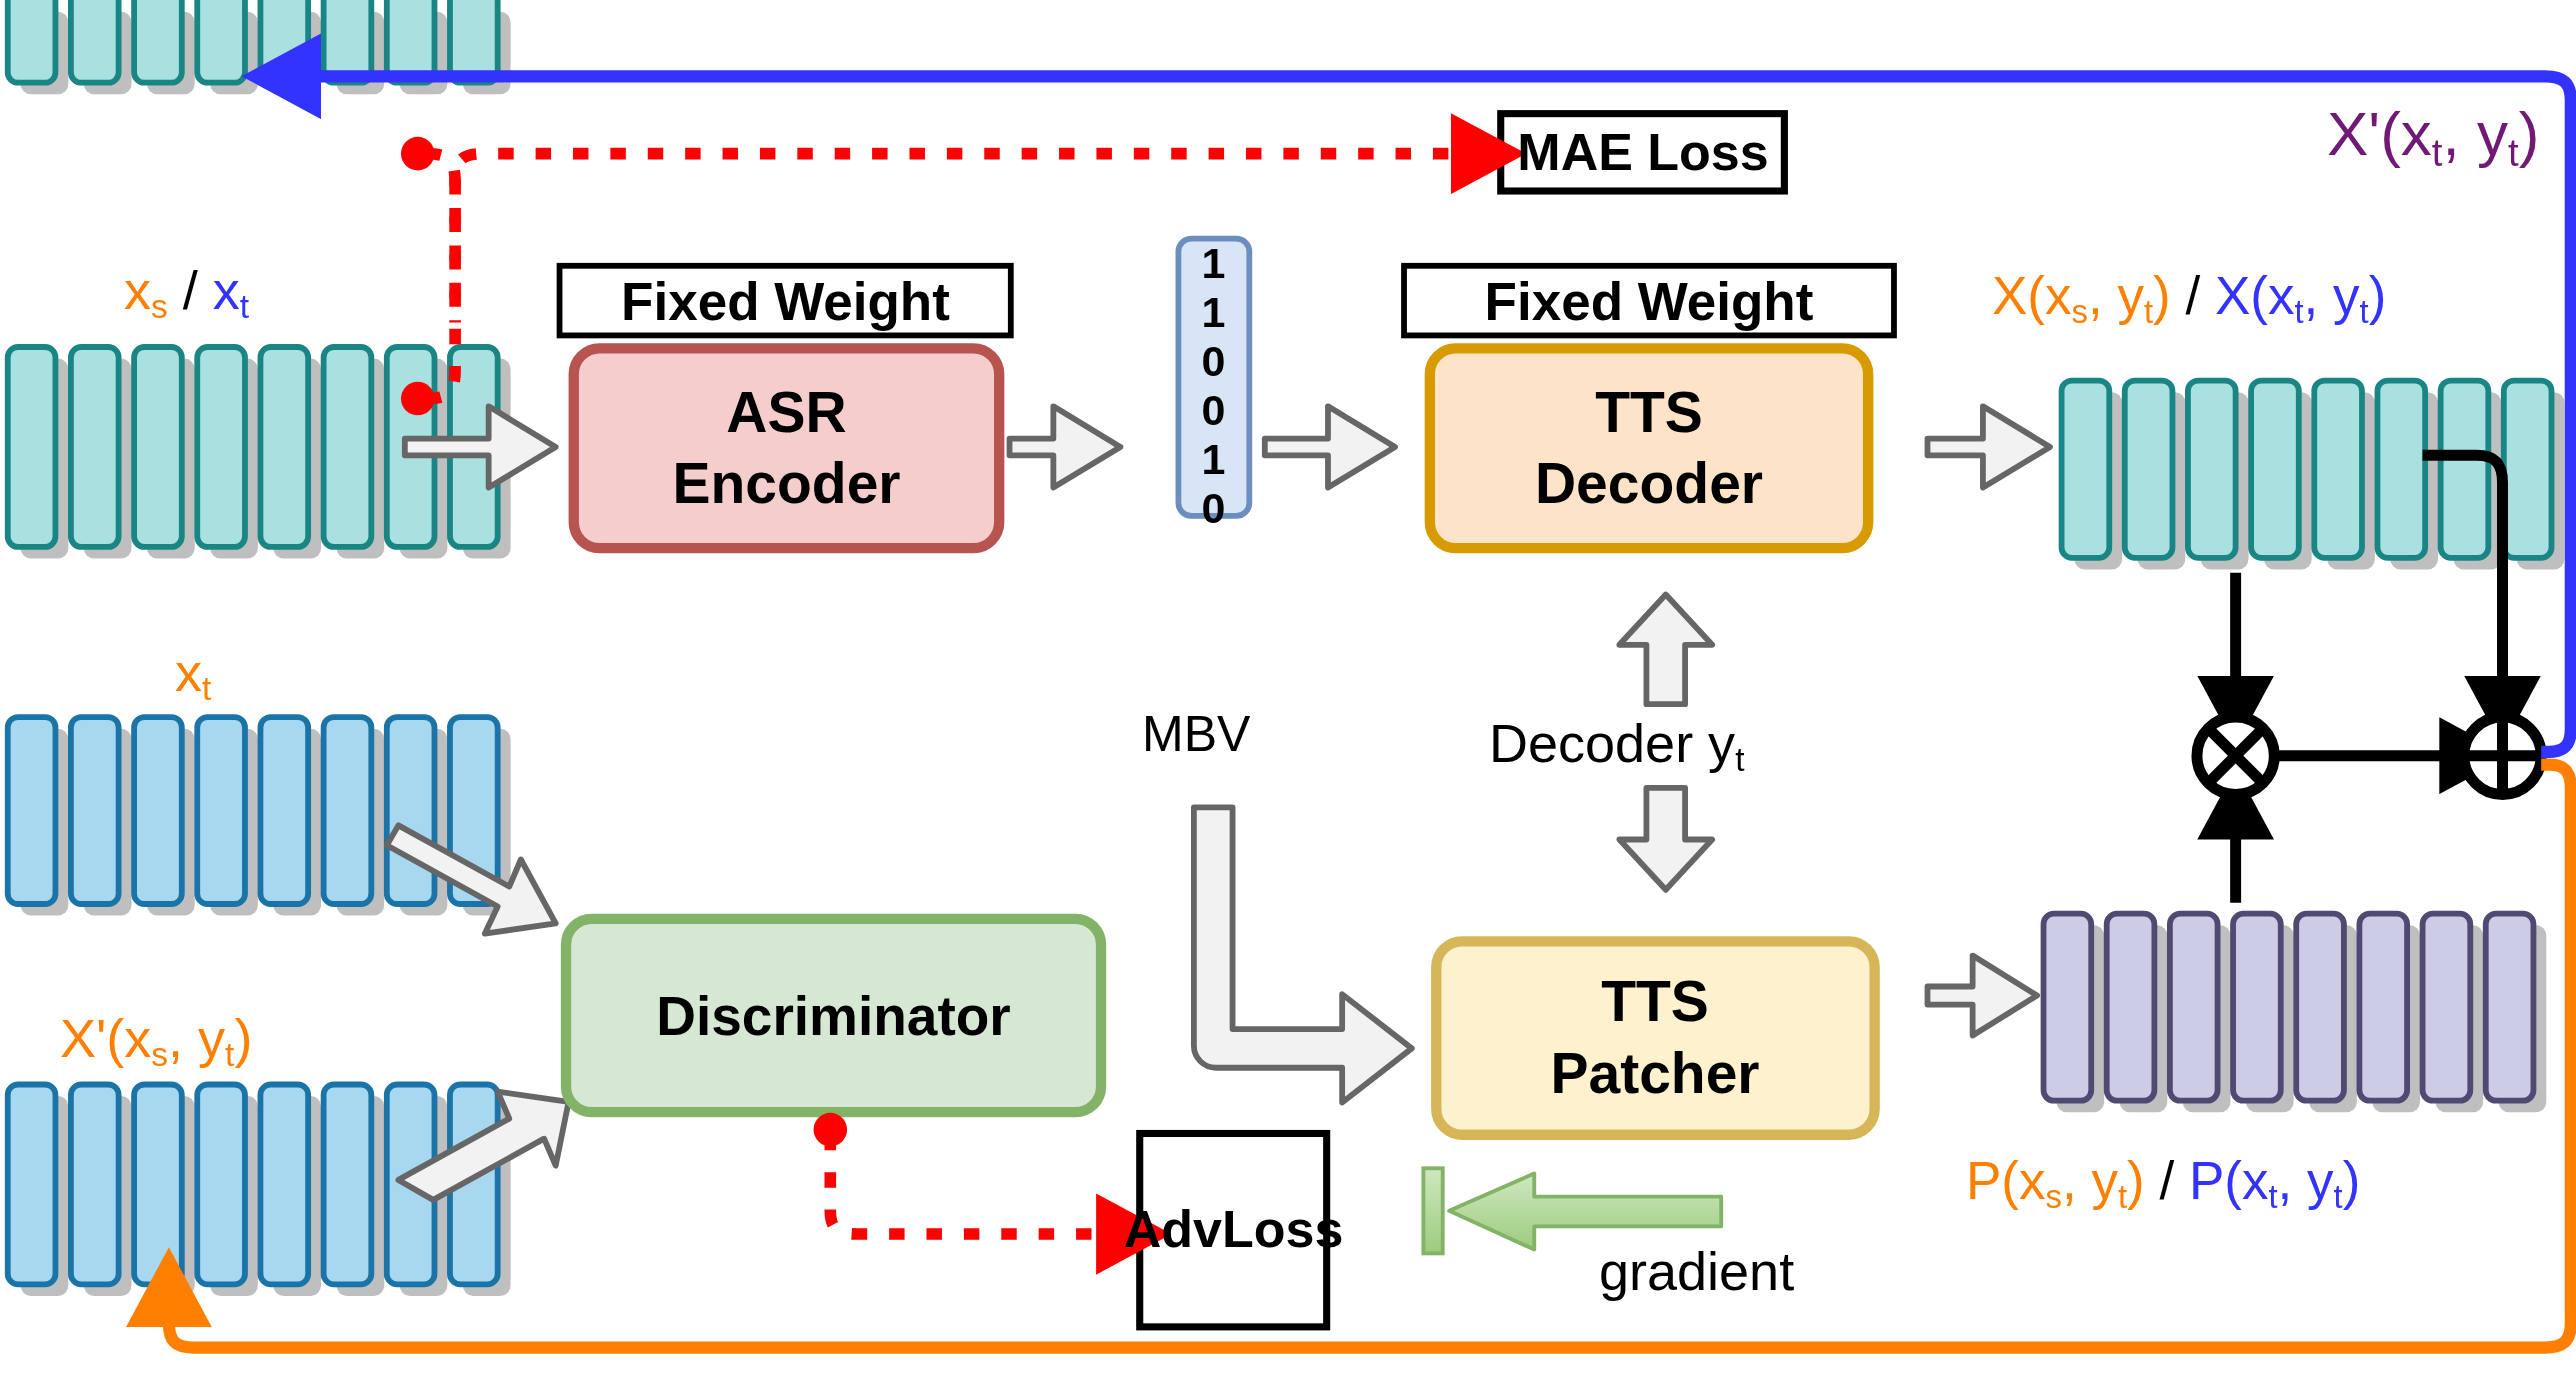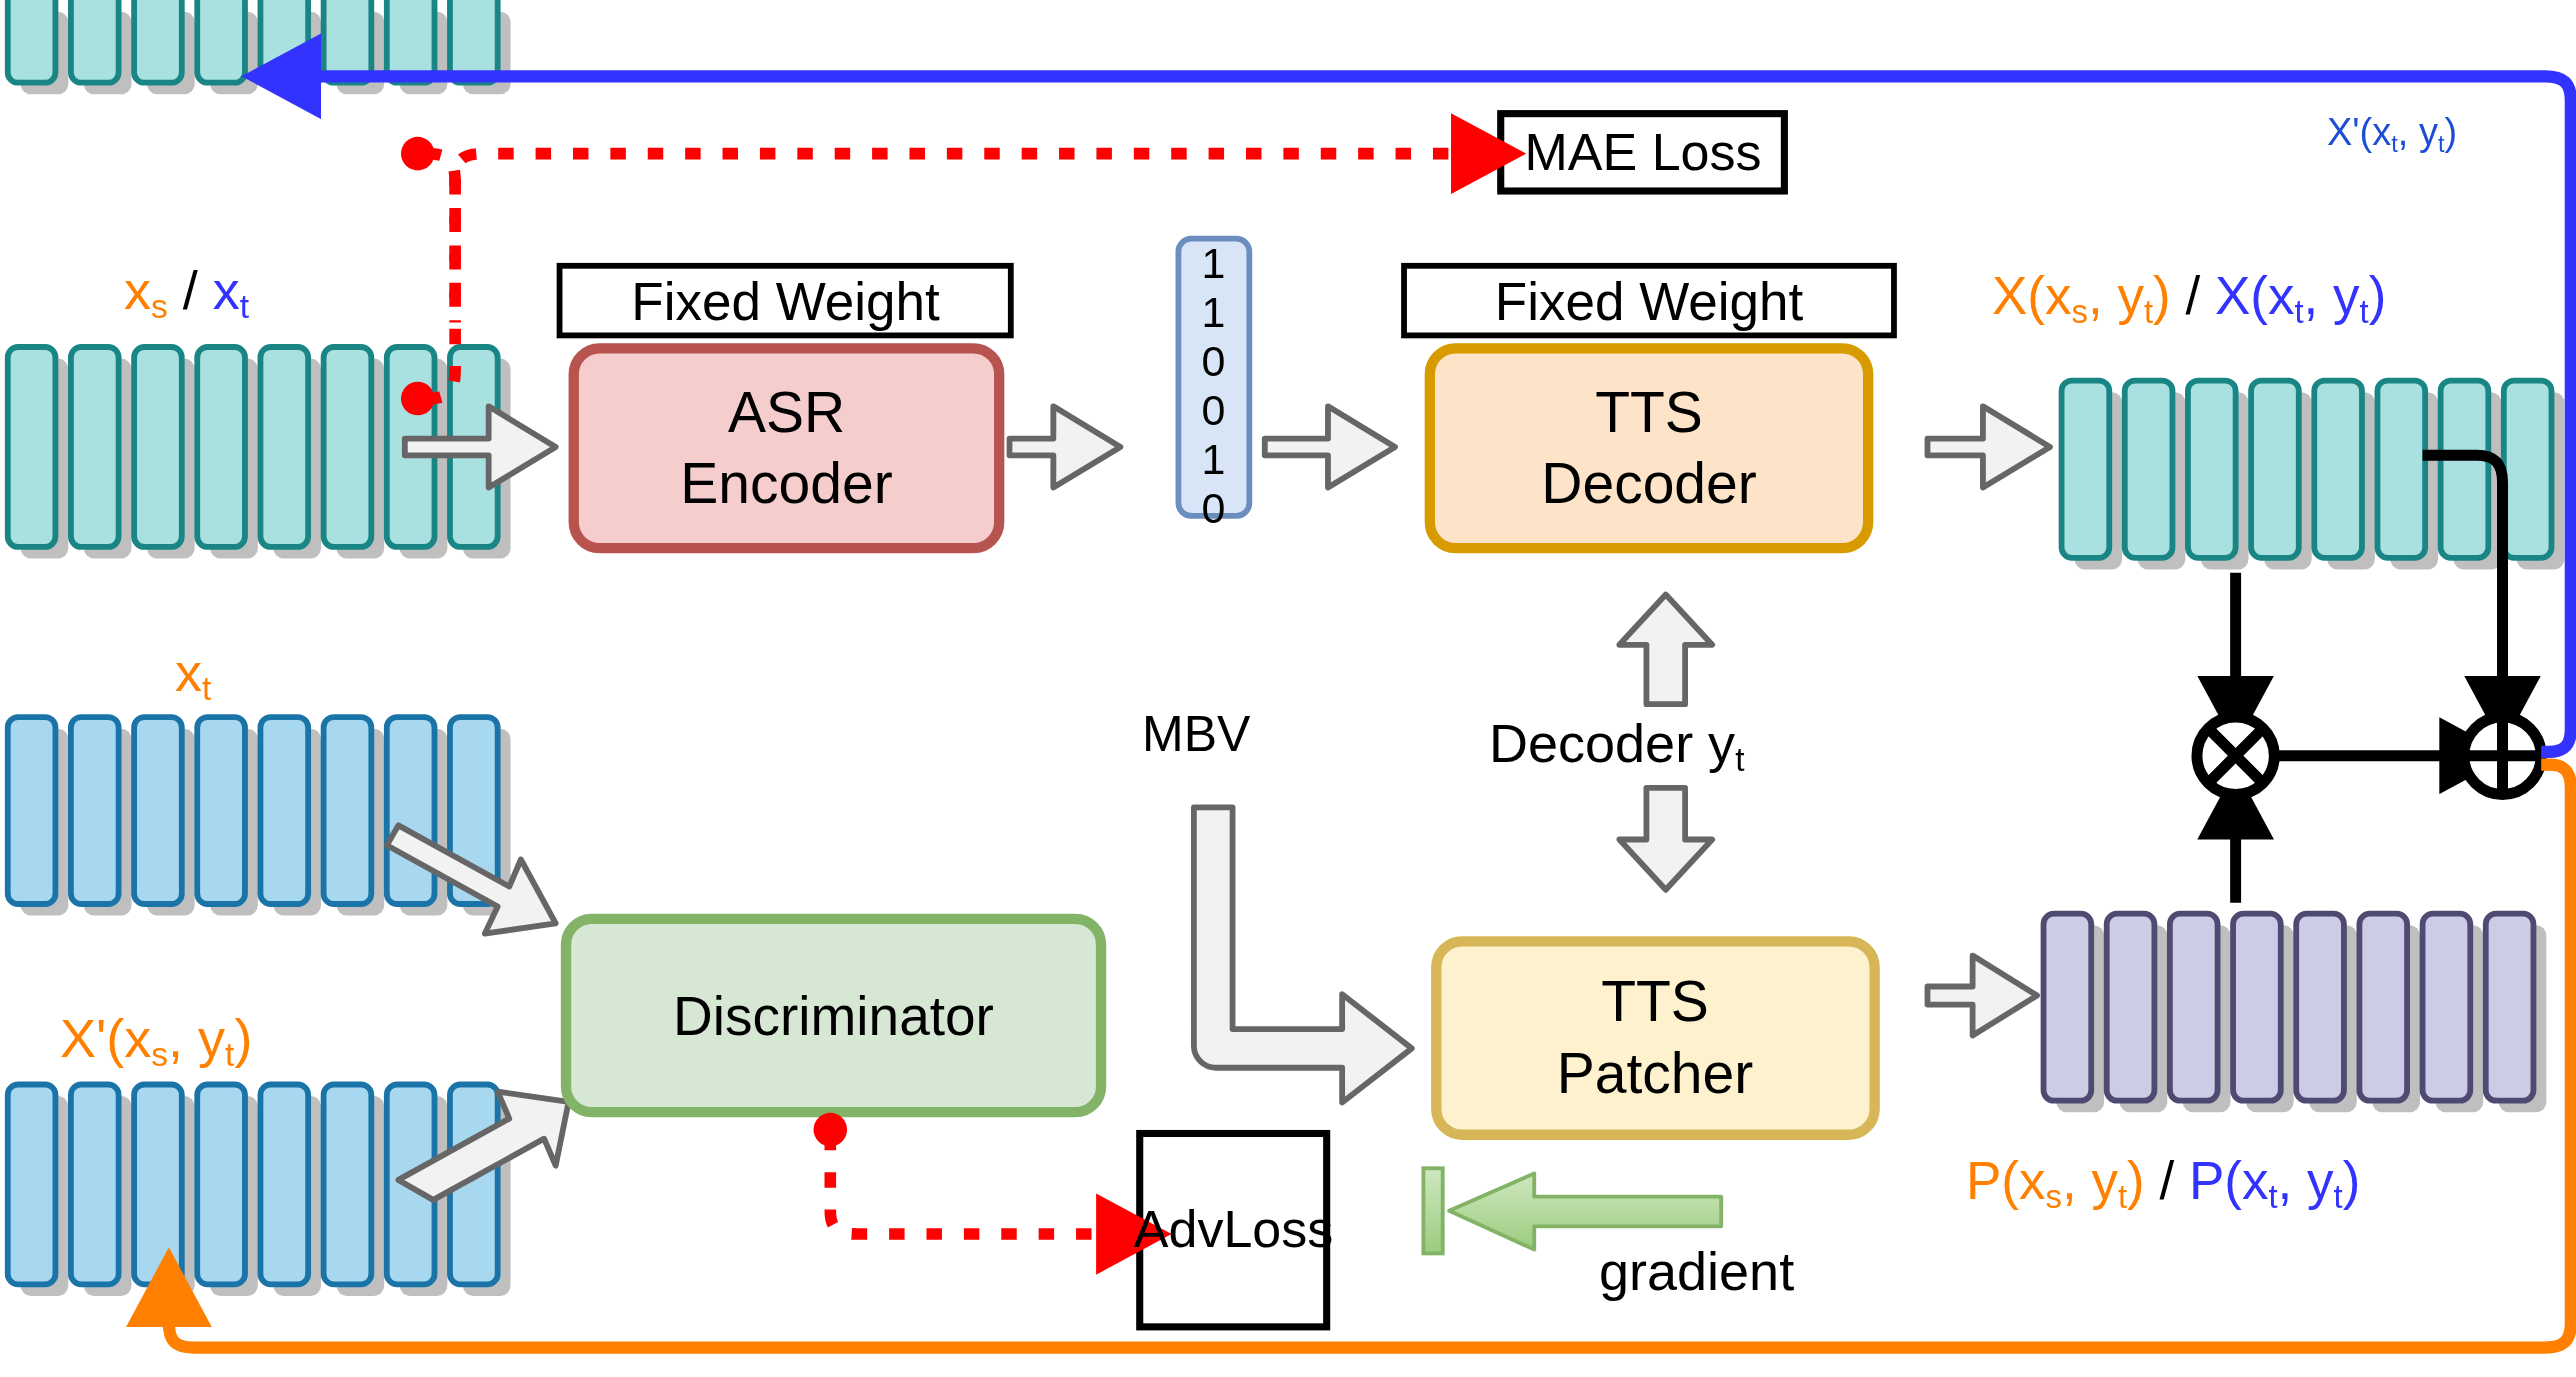--- a/index.html
+++ b/index.html
@@ -1,21 +1,21 @@
 <!DOCTYPE html>
 <html style="font-size:10.3px"><head>
 <meta charset="utf-8">
 <style>
   html,body{margin:0;padding:0;background:#fff;}
   body{font-family:"Liberation Sans",sans-serif;}
   #stage{position:relative;width:2576px;height:1378px;background:#fff;overflow:hidden;}
   #svgroot{position:absolute;left:0;top:0;width:2576px;height:1378px;}
   .lbl{position:absolute;white-space:nowrap;font-family:"Liberation Sans",sans-serif;line-height:1;}
   .blk-txt{position:absolute;display:flex;align-items:center;justify-content:center;
-           text-align:left;font-family:"Liberation Sans",sans-serif;color:#000;}
+           text-align:left;font-family:"Liberation Sans",sans-serif;color:#000;font-weight:bold;}
   sub{font-size:0.62em;vertical-align:-0.28em;}
 </style>
 </head>
 <body>
 
 <div id="stage">
 
 <svg id="svgroot" viewBox="0 0 3996 2137" xmlns="http://www.w3.org/2000/svg">
   <defs>
     <marker id="redArrow" markerWidth="7" markerHeight="7" refX="2.2" refY="3.5" orient="auto">
@@ -298,21 +298,21 @@
 </div>
 
 <div class="lbl" style="left:175px;top:645px;font-size:54px;color:#ff8000;">
   <span>x</span><sub>t</sub>
 </div>
 
 <div class="lbl" style="left:60px;top:1011px;font-size:54px;color:#ff8000;">
   <span>X'(x</span><sub>s</sub><span>, y</span><sub>t</sub><span>)</span>
 </div>
 
-<div class="lbl" style="left:2327px;top:103px;font-size:38px;color:#1d4ed8;margin-top:10px;">
+<div class="lbl" style="left:2327px;top:103px;font-size:62px;color:#701a75;">
   <span>X'(x</span><sub>t</sub><span>, y</span><sub>t</sub><span>)</span>
 </div>
 
 <div class="lbl" style="left:1966px;top:1154px;font-size:53px;">
   <span style="color:#ff8000;"><span>P(x</span><sub>s</sub><span>, y</span><sub>t</sub><span>)</span></span><span style="color:#000;"> <span>/</span> </span><span style="color:#3333ff;"><span>P(x</span><sub>t</sub><span>, y</span><sub>t</sub><span>)</span></span>
 </div>
 
 <div class="lbl" style="left:1992px;top:269px;font-size:53px;">
   <span style="color:#ff8000;"><span>X(x</span><sub>s</sub><span>, y</span><sub>t</sub><span>)</span></span><span style="color:#000;"> <span>/</span> </span><span style="color:#3333ff;"><span>X(x</span><sub>t</sub><span>, y</span><sub>t</sub><span>)</span></span>
 </div>

